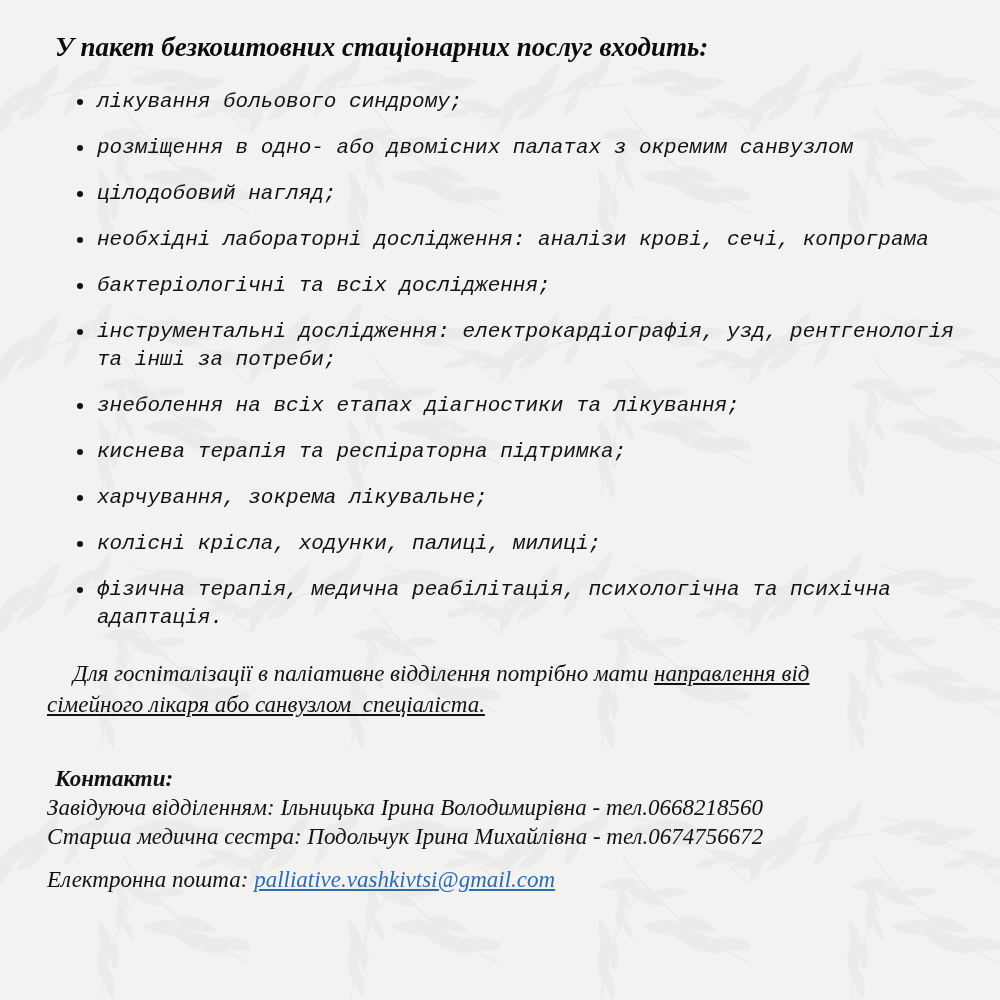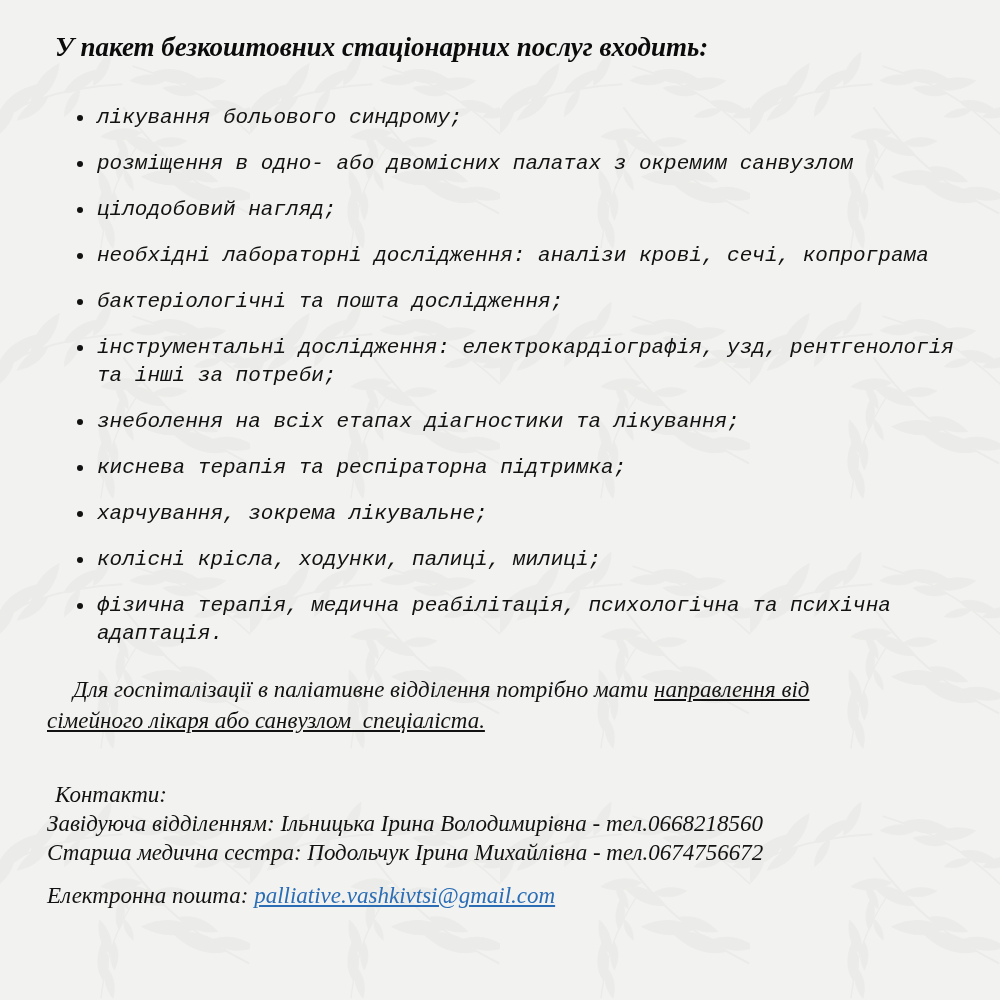--- a/index.html
+++ b/index.html
@@ -21,21 +21,21 @@
     width: 1000px; height: 1000px;
     padding: 30px 28px 0 47px;
     font-style: italic;
     color: #121212;
   }
   .page-title {
     font-size: 27px;
     font-weight: bold;
     line-height: 34px;
     margin-left: 8px;
-    margin-bottom: 40px;
+    margin-bottom: 24px;
     color: #0b0b0b;
   }
   ul.services {
     list-style: disc outside;
     padding-left: 48px;
     margin-bottom: 26px;
     max-width: 925px;
     font-family: Liberation Mono, monospace;
   }
   ul.services li {
@@ -52,21 +52,21 @@
   .hospitalization .indent { padding-left: 26px; }
   .underlined {
     text-decoration: underline;
     white-space: pre-wrap;
   }
   .contacts {
     margin-top: 44px;
     font-size: 23px;
     line-height: 29px;
   }
-  .contacts-heading { padding-left: 8px; }
+  .contacts-heading { padding-left: 8px; font-weight: bold; }
   .email-line {
     margin-top: 14px;
     font-size: 23px;
     line-height: 29px;
   }
   a.email-link {
     color: #2a6db5;
     text-decoration: underline;
     cursor: pointer;
   }
@@ -100,21 +100,21 @@
 
 <div class="content">
 
   <h1 class="page-title">У пакет безкоштовних стаціонарних послуг входить:</h1>
 
   <ul class="services">
     <li>лікування больового синдрому;</li>
     <li>розміщення в одно- або двомісних палатах з окремим санвузлом</li>
     <li>цілодобовий нагляд;</li>
     <li>необхідні лабораторні дослідження: аналізи крові, сечі, копрограма</li>
-    <li>бактеріологічні та пошта дослідження;</li>
+    <li>бактеріологічні та всіх дослідження;</li>
     <li>інструментальні дослідження: електрокардіографія, узд, рентгенологія та інші за потреби;</li>
     <li>знеболення на всіх етапах діагностики та лікування;</li>
     <li>киснева терапія та респіраторна підтримка;</li>
     <li>харчування, зокрема лікувальне;</li>
     <li>колісні крісла, ходунки, палиці, милиці;</li>
     <li>фізична терапія, медична реабілітація, психологічна та психічна адаптація.</li>
   </ul>
 
   <p class="hospitalization"><span class="indent">Для госпіталізації в паліативне відділення потрібно мати </span><span class="underlined">направлення від</span><br><span class="underlined">сімейного лікаря або санвузлом  спеціаліста.</span><br></p>
 

